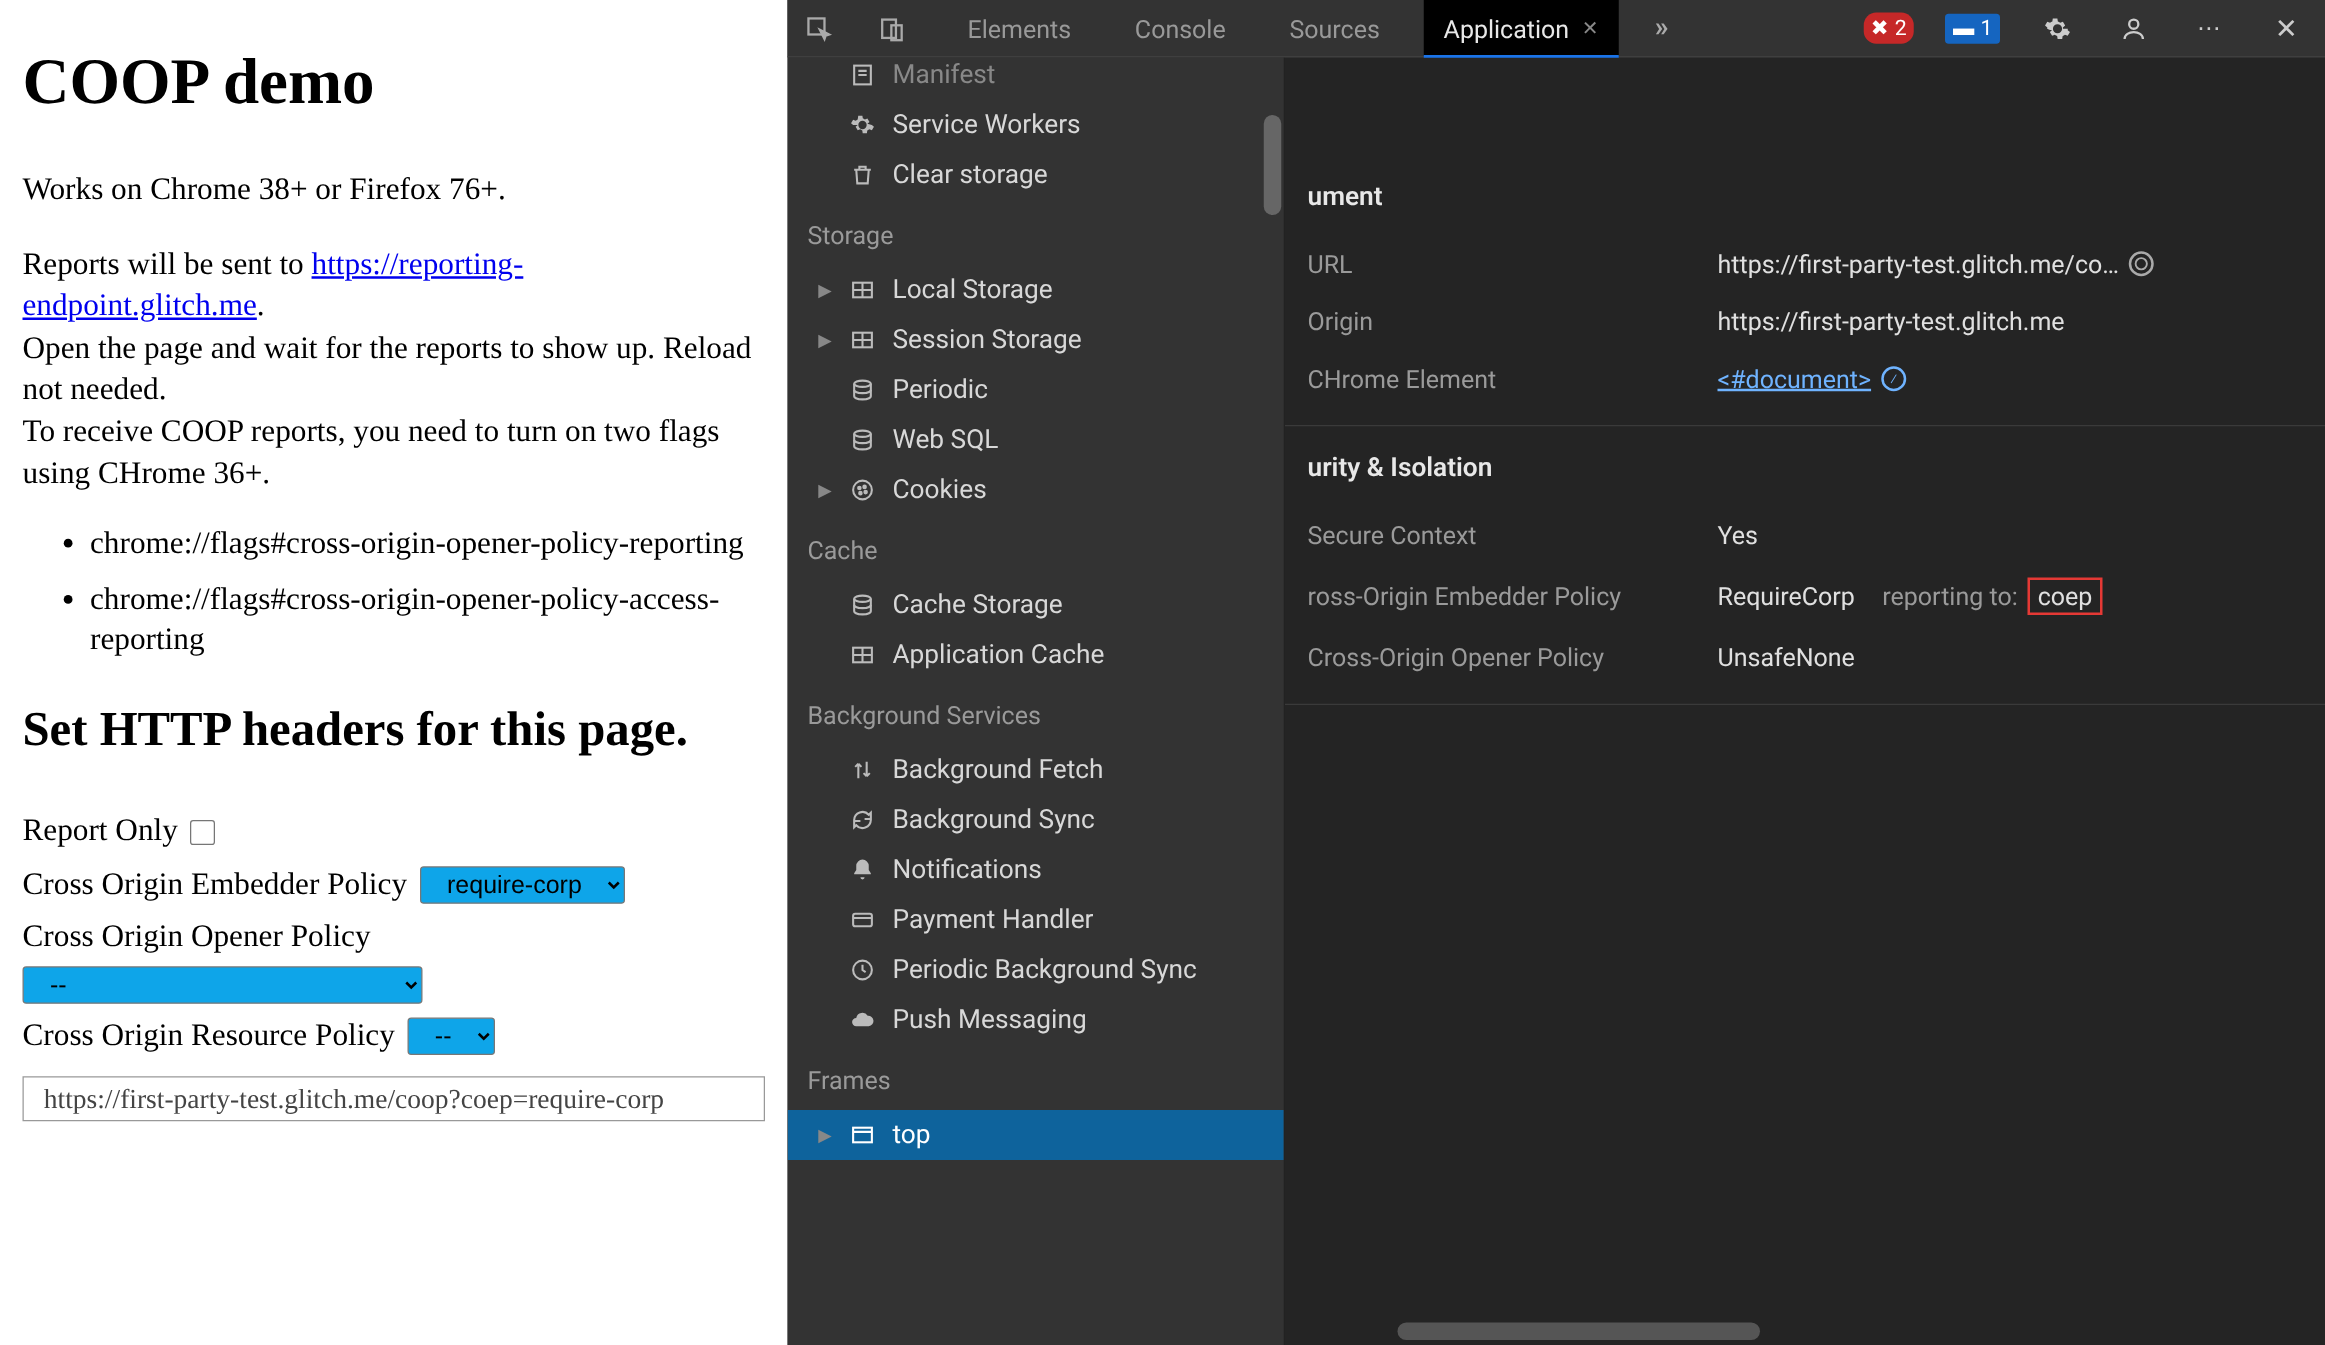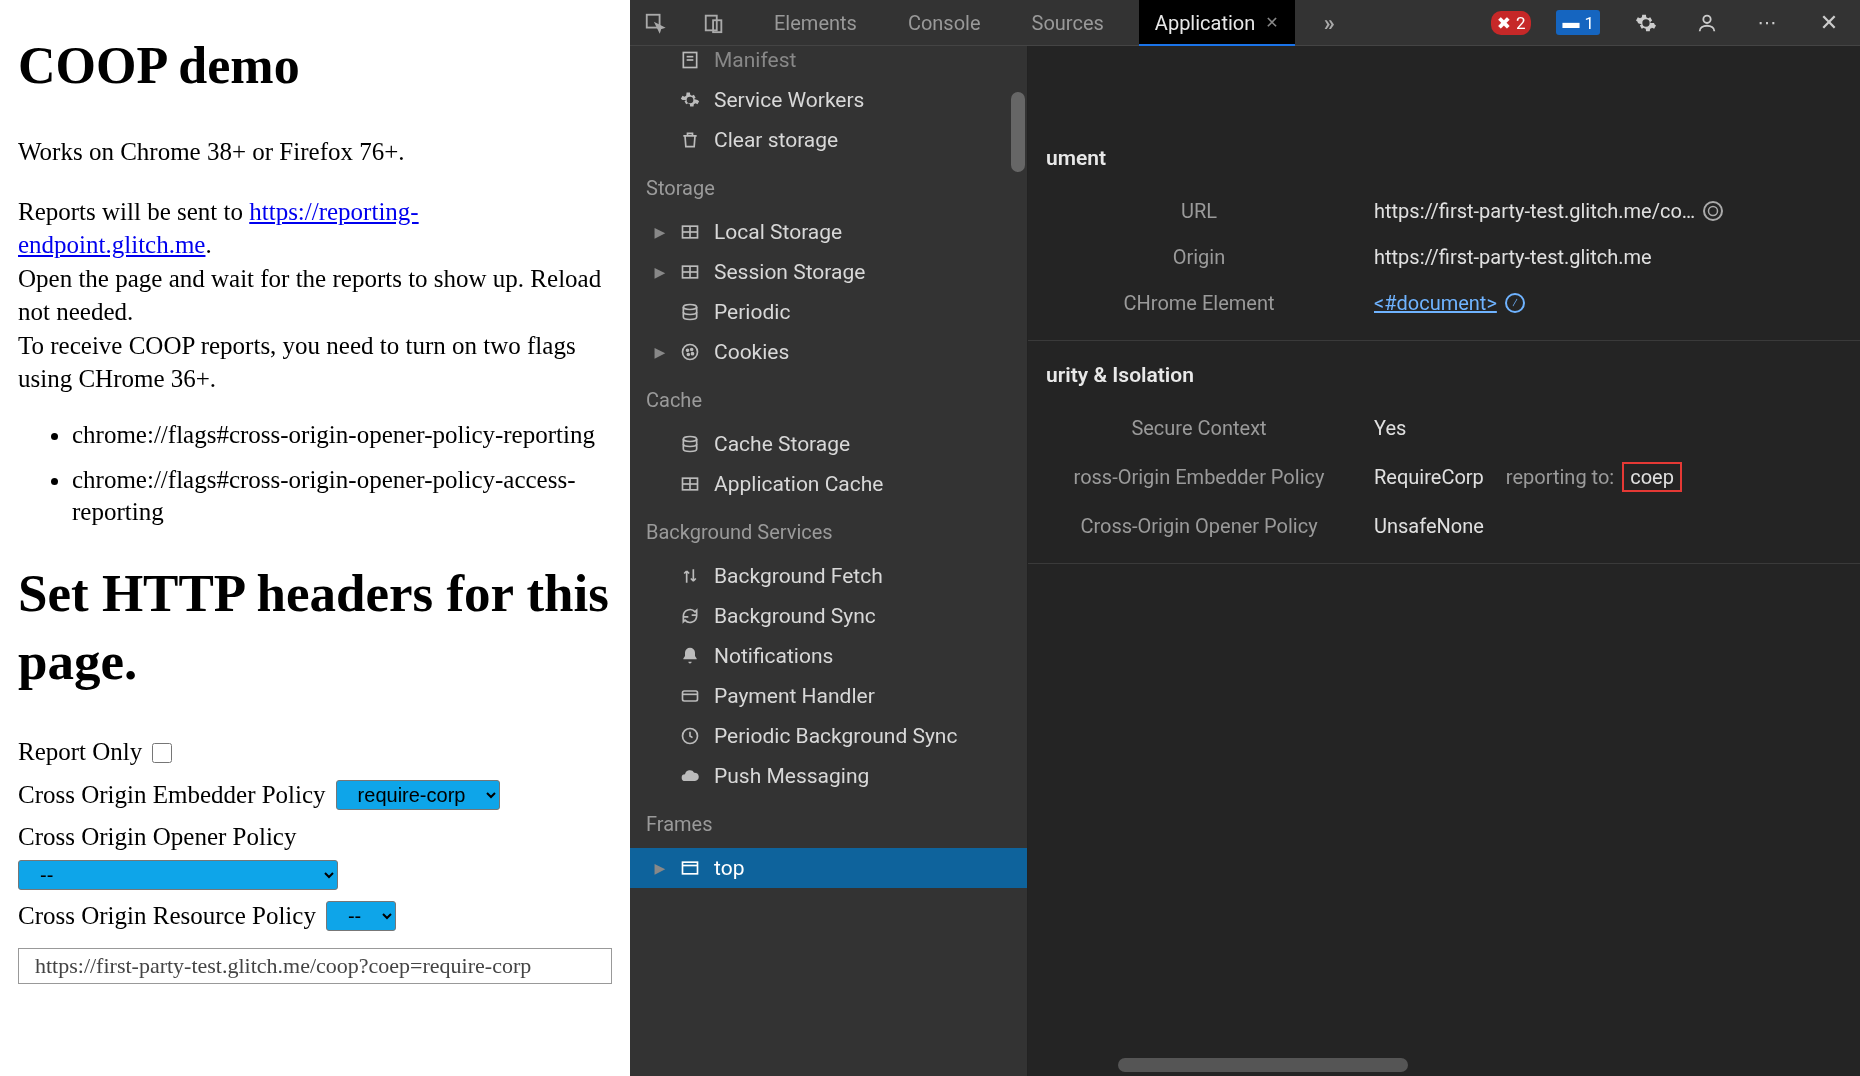--- a/index.html
+++ b/index.html
@@ -19,21 +19,21 @@
   overflow-y: auto;
   font-size: 25px;
   line-height: 1.3;
 }
 .page-content h1 { font-size: 52px; font-weight: bold; margin: 14px 0 36px 0; }
 .page-content p { margin: 0 0 2px 0; }
 .page-content .gap { height: 26px; }
 .page-content a { color: #0000EE; text-decoration: underline; }
 .page-content ul { margin: 24px 0 30px 54px; }
 .page-content ul li { margin-bottom: 12px; }
-.page-content h2 { font-size: 53px; font-weight: bold; margin: 20px 0 40px 0; line-height: 1.3; }
+.page-content h2 { font-size: 39px; font-weight: bold; margin: 20px 0 40px 0; line-height: 1.3; }
 .form-row { margin-bottom: 10px; display:flex; align-items:center; gap:10px;}
 .form-row label { font-size: 25px; }
 .form-row input[type="checkbox"] { width: 20px; height: 20px; }
 .form-row select { font-size: 20px; padding: 2px 17px; border: 1px solid #777; background:#0ea5e9; border-radius:3px; font-family: Arial, sans-serif;}
 .url-box { width: 100%; border: 1px solid #999; padding: 4px 16px; font-size: 22px; font-family: "Times New Roman", serif; color:#444;}
 
 .devtools {
   flex: 1;
   background: #242424;
   color: #b8b8b8;
@@ -132,21 +132,21 @@
   font-size: 21px;
   border-top:1px solid #3a3a3a;
 }
 .panel-sec-h.first{border-top:none;}
 .kv-row {
   display:flex;
   padding: 11px 18px;
   align-items:center;
   gap: 22px;
 }
-.kv-row .k { width: 306px; text-align:center; color:#9a9a9a; font-size:20px;}
+.kv-row .k { width: 306px; text-align:left; color:#9a9a9a; font-size:20px;}
 .kv-row .v { color:#e0e0e0; font-size:20px; display:flex; align-items:center; gap:8px; flex-wrap:wrap;}
 .kv-row .v a{ color:#6fb3ff; text-decoration:underline;}
 .kv-row .v .link-icon{ display:inline-flex; width:20px; height:20px; border:2px solid #aaa; border-radius:50%; align-items:center; justify-content:center; font-size:12px; color:#aaa;}
 .kv-row .v .rep-to{ color:#9a9a9a; margin-left:14px;}
 .kv-row .v .rep-val{ border:2px solid #e53935; padding:1px 6px; color:#e0e0e0;}
 .sec-divider{height:1px; background:#3a3a3a;}
 
 svg { display:block; }
 </style>
 </head>
@@ -297,20 +297,31 @@
         <span class="caret">▶</span>
         <span class="ic">
             <svg width="20" height="20" viewBox="0 0 24 24" fill="none" stroke="#bbb" stroke-width="2">
               <ellipse cx="12" cy="6" rx="8" ry="3"></ellipse>
               <path d="M4 6v12c0 1.7 3.6 3 8 3s8-1.3 8-3V6"></path>
               <path d="M4 12c0 1.7 3.6 3 8 3s8-1.3 8-3"></path>
             </svg>
           </span>
         <span>Periodic</span>
       </div>
+      <div class="item nocaret">
+        <span class="caret">▶</span>
+        <span class="ic">
+            <svg width="20" height="20" viewBox="0 0 24 24" fill="none" stroke="#bbb" stroke-width="2">
+              <ellipse cx="12" cy="6" rx="8" ry="3"></ellipse>
+              <path d="M4 6v12c0 1.7 3.6 3 8 3s8-1.3 8-3V6"></path>
+              <path d="M4 12c0 1.7 3.6 3 8 3s8-1.3 8-3"></path>
+            </svg>
+          </span>
+        <span>Web SQL</span>
+      </div>
       <div class="item">
         <span class="caret">▶</span>
         <span class="ic">
             <svg width="20" height="20" viewBox="0 0 24 24" fill="none" stroke="#bbb" stroke-width="2">
               <circle cx="12" cy="12" r="9"></circle>
               <circle cx="9" cy="10" r="1.2" fill="#bbb"></circle>
               <circle cx="14" cy="9" r="1.2" fill="#bbb"></circle>
               <circle cx="10" cy="15" r="1.2" fill="#bbb"></circle>
               <circle cx="15" cy="14" r="1.2" fill="#bbb"></circle>
             </svg>

